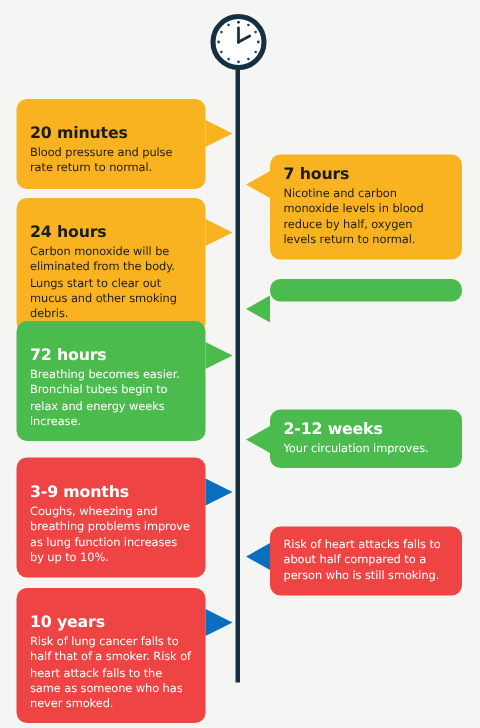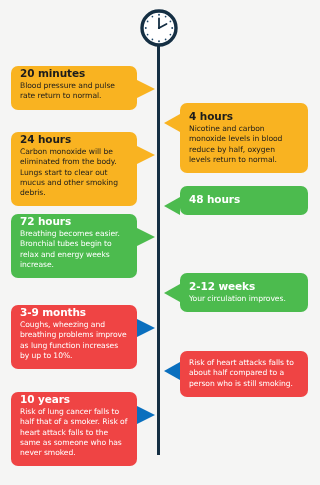--- a/index.html
+++ b/index.html
@@ -47,21 +47,21 @@
   
   .card {
     position: absolute;
     border-radius: 7px;
     box-sizing: border-box;
     z-index: 2;
   }
   .card.left {
     left: 11px;
     width: 126px;
-    padding: 1px 9px 8px 9px;
+    padding: 17px 9px 8px 9px;
   }
   .card.right {
     left: 180px;
     width: 128px;
     padding: 7px 9px 8px 9px;
   }
 
   
   .card .tail {
     position: absolute;
@@ -150,33 +150,32 @@
   </div>
 
   <div class="card left orange" id="card-20-minutes">
     <span class="tail"></span>
     <p class="title">20 minutes</p>
     <p class="body"><b>Blood pressure</b> and pulse rate return to normal.</p>
   </div>
 
   <div class="card right orange" id="card-8-hours">
     <span class="tail"></span>
-    <p class="title">4 hours</p>
+    <p class="title">7 hours</p>
     <p class="body">Nicotine and carbon monoxide levels in blood <b>reduce by half</b>, oxygen levels return to normal.</p>
   </div>
 
   <div class="card left orange" id="card-24-hours">
     <span class="tail"></span>
     <p class="title">24 hours</p>
     <p class="body">Carbon monoxide will be <b>eliminated from the body</b>. Lungs start to clear out mucus and other smoking debris.</p>
   </div>
 
   <div class="card right green" id="card-48-hours">
     <span class="tail"></span>
-    <p class="title">48 hours</p>
   </div>
 
   <div class="card left green" id="card-72-hours">
     <span class="tail"></span>
     <p class="title">72 hours</p>
     <p class="body"><b>Breathing becomes easier</b>. Bronchial tubes begin to relax and <b>energy weeks increase</b>.</p>
   </div>
 
   <div class="card right green" id="card-2-12-weeks">
     <span class="tail"></span>

